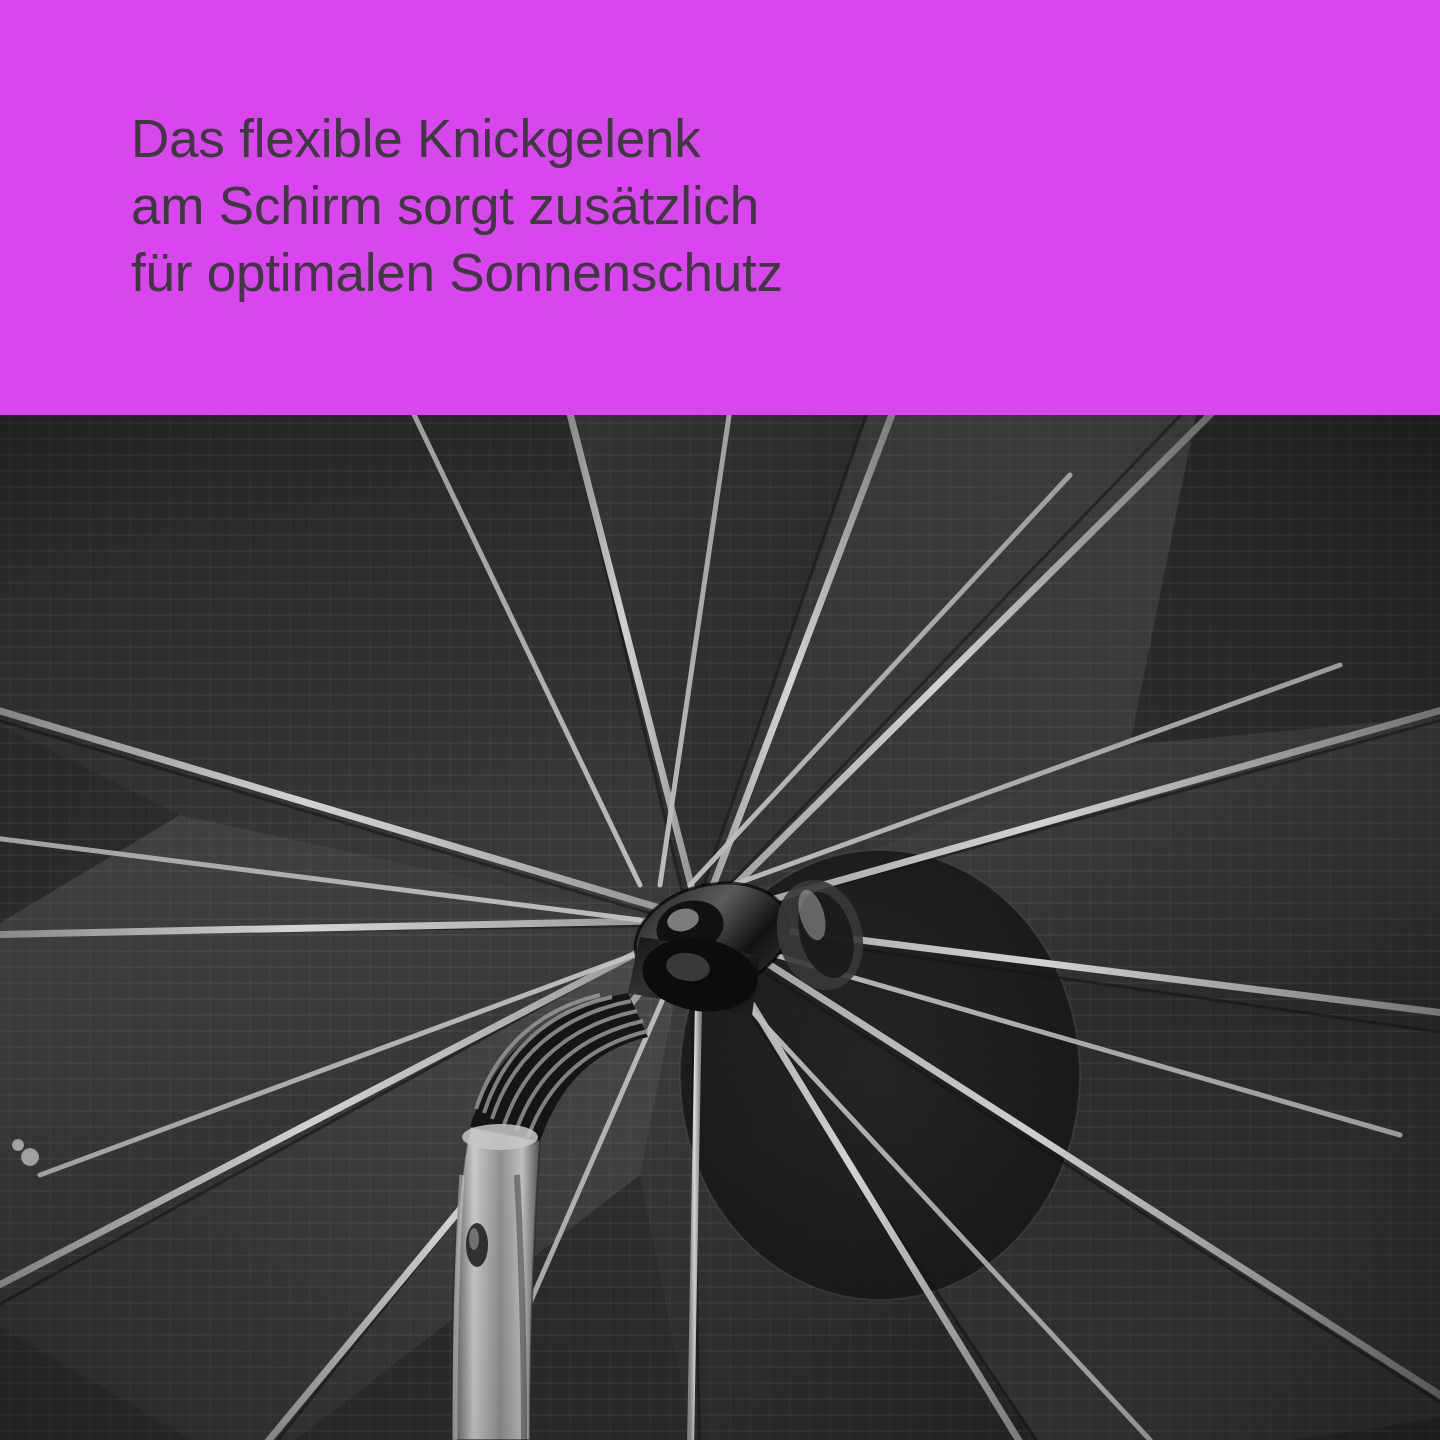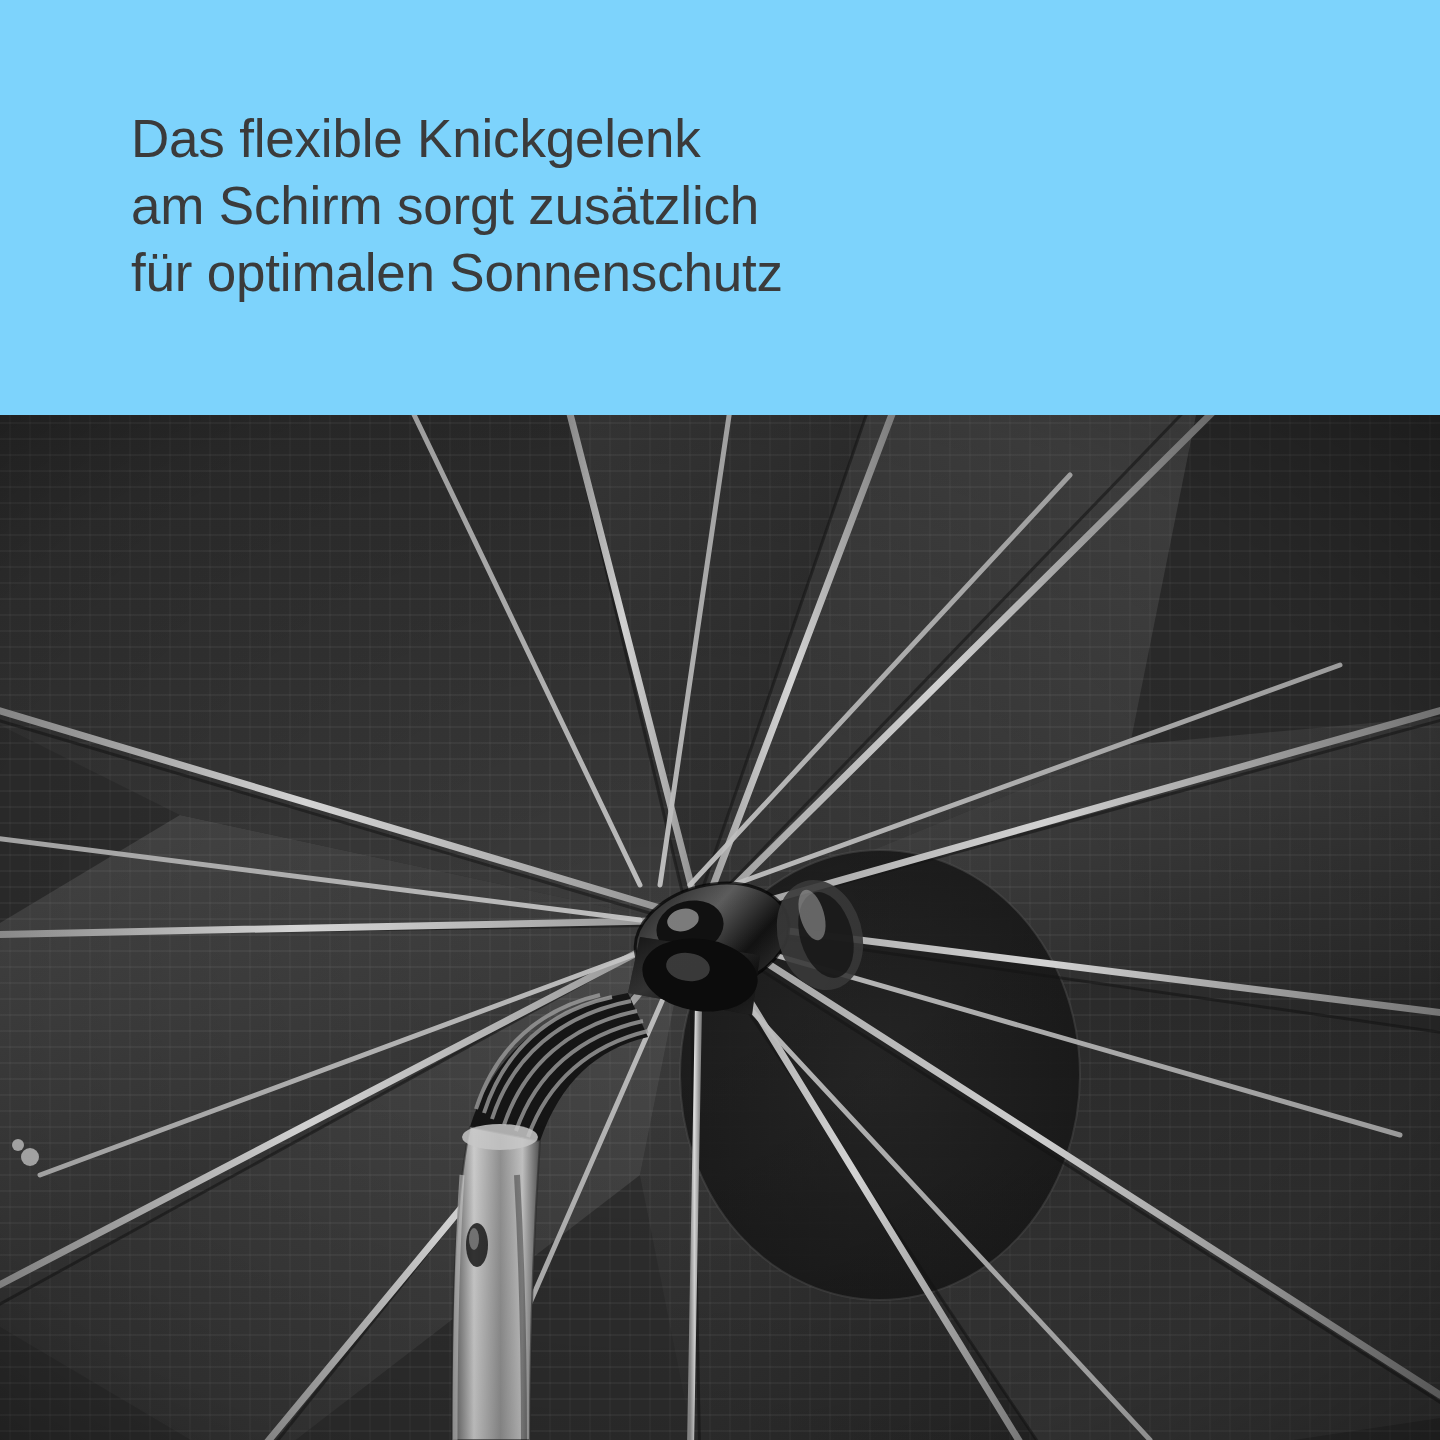--- a/index.html
+++ b/index.html
@@ -10,21 +10,21 @@
   body {
     width: 1440px;
     height: 1440px;
     overflow: hidden;
     font-family: "Liberation Sans", sans-serif;
   }
   .page {
     position: relative;
     width: 1440px;
     height: 1440px;
-    background: #7dd3fc;
+    background: #d946ef;
   }
 
   
   .caption {
     position: absolute;
     left: 131px;
     top: 105px;
     width: 1100px;
     color: #3b3b3b;
     font-size: 53px;

